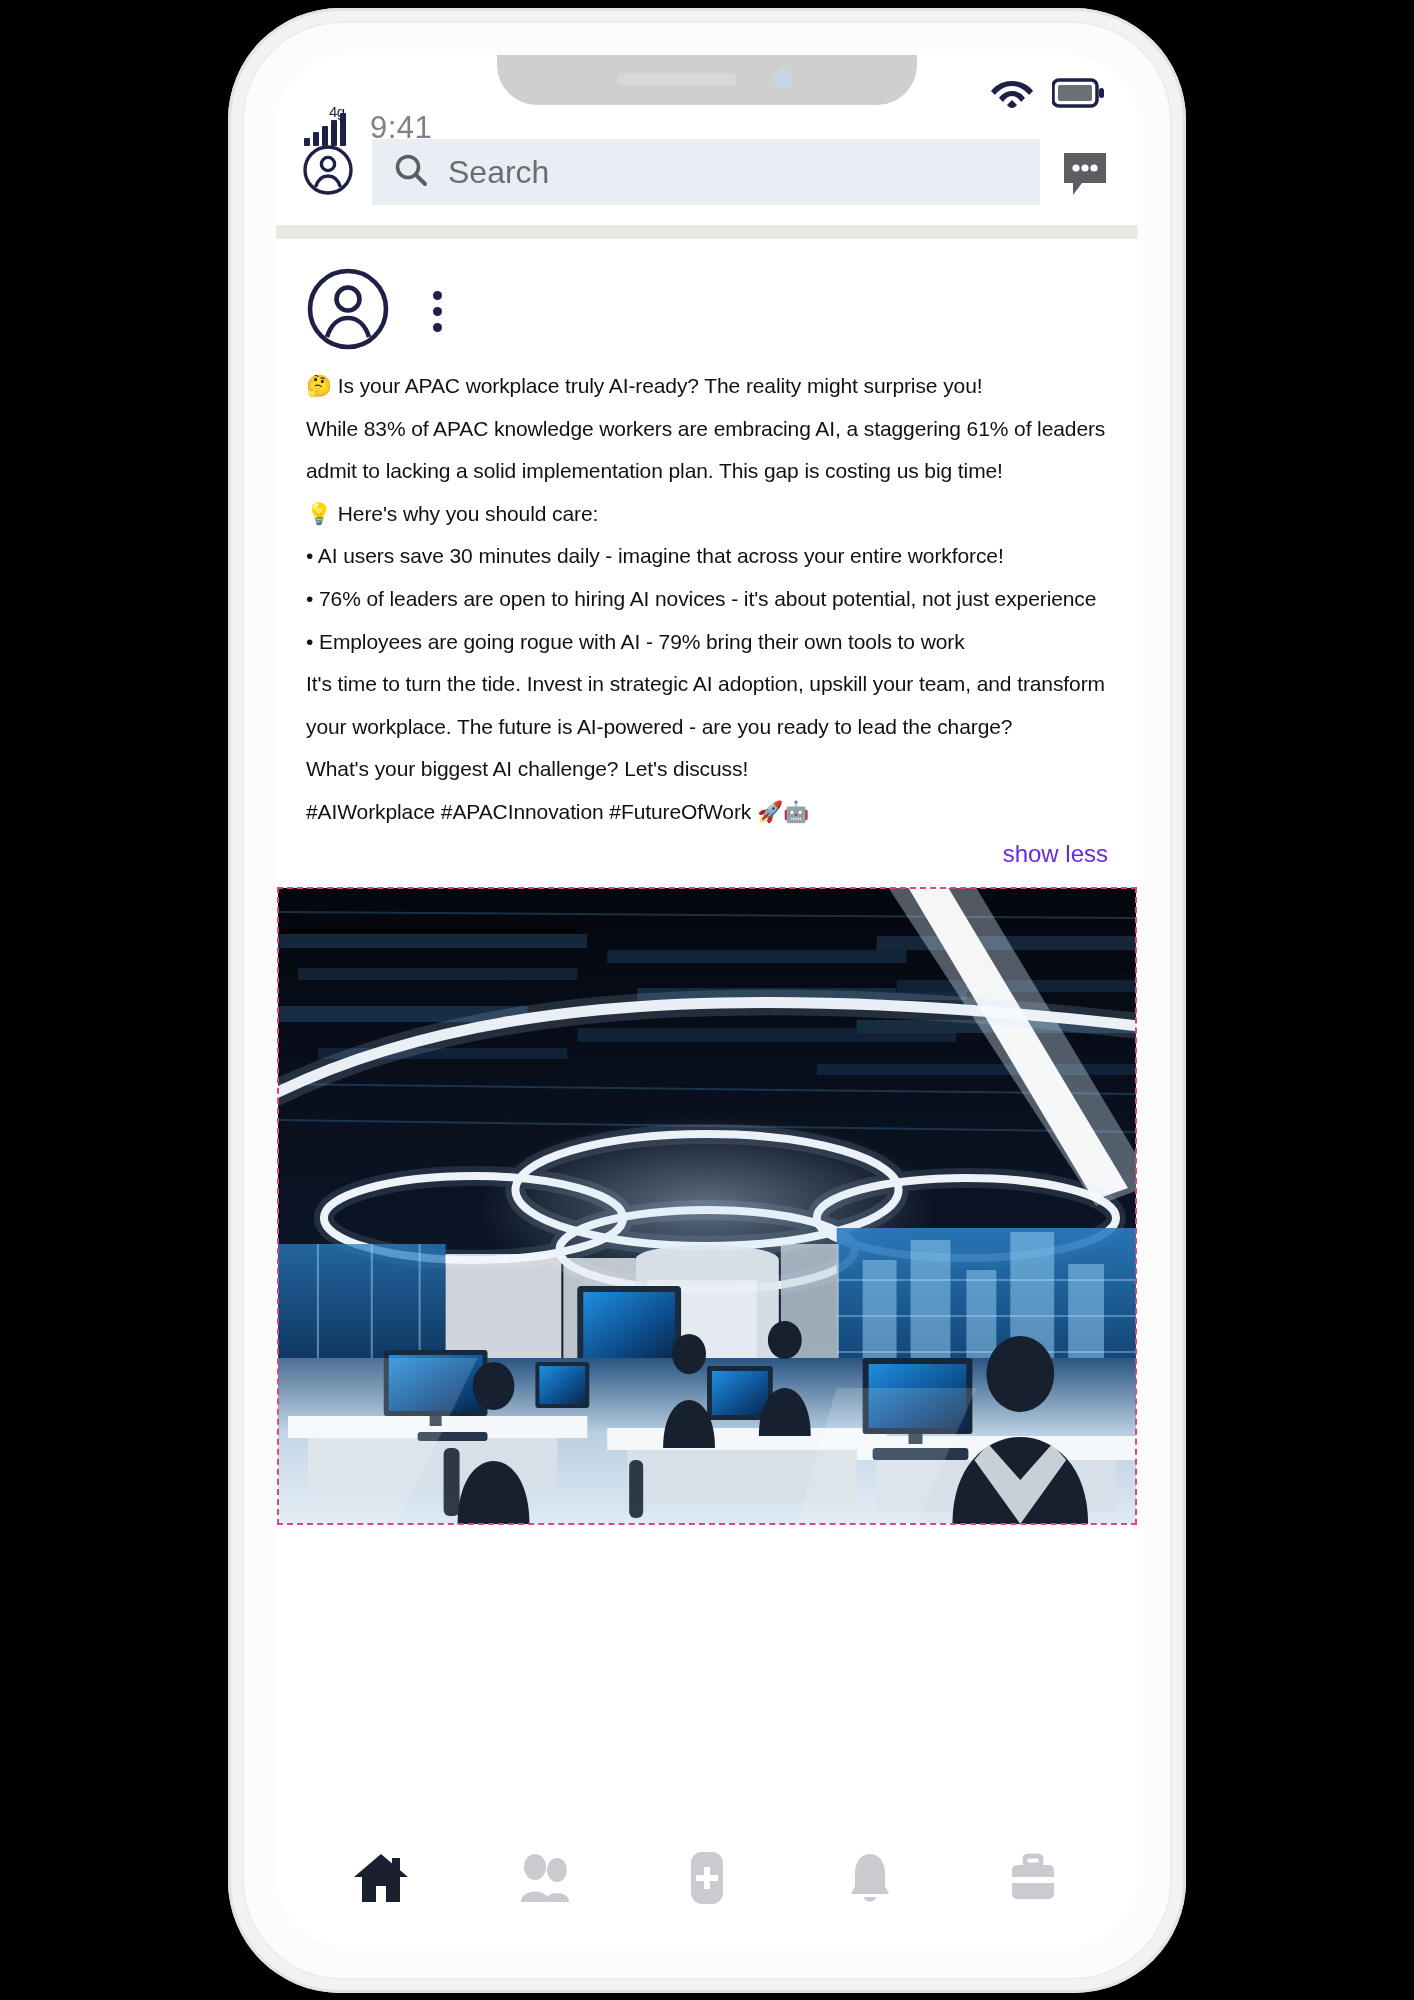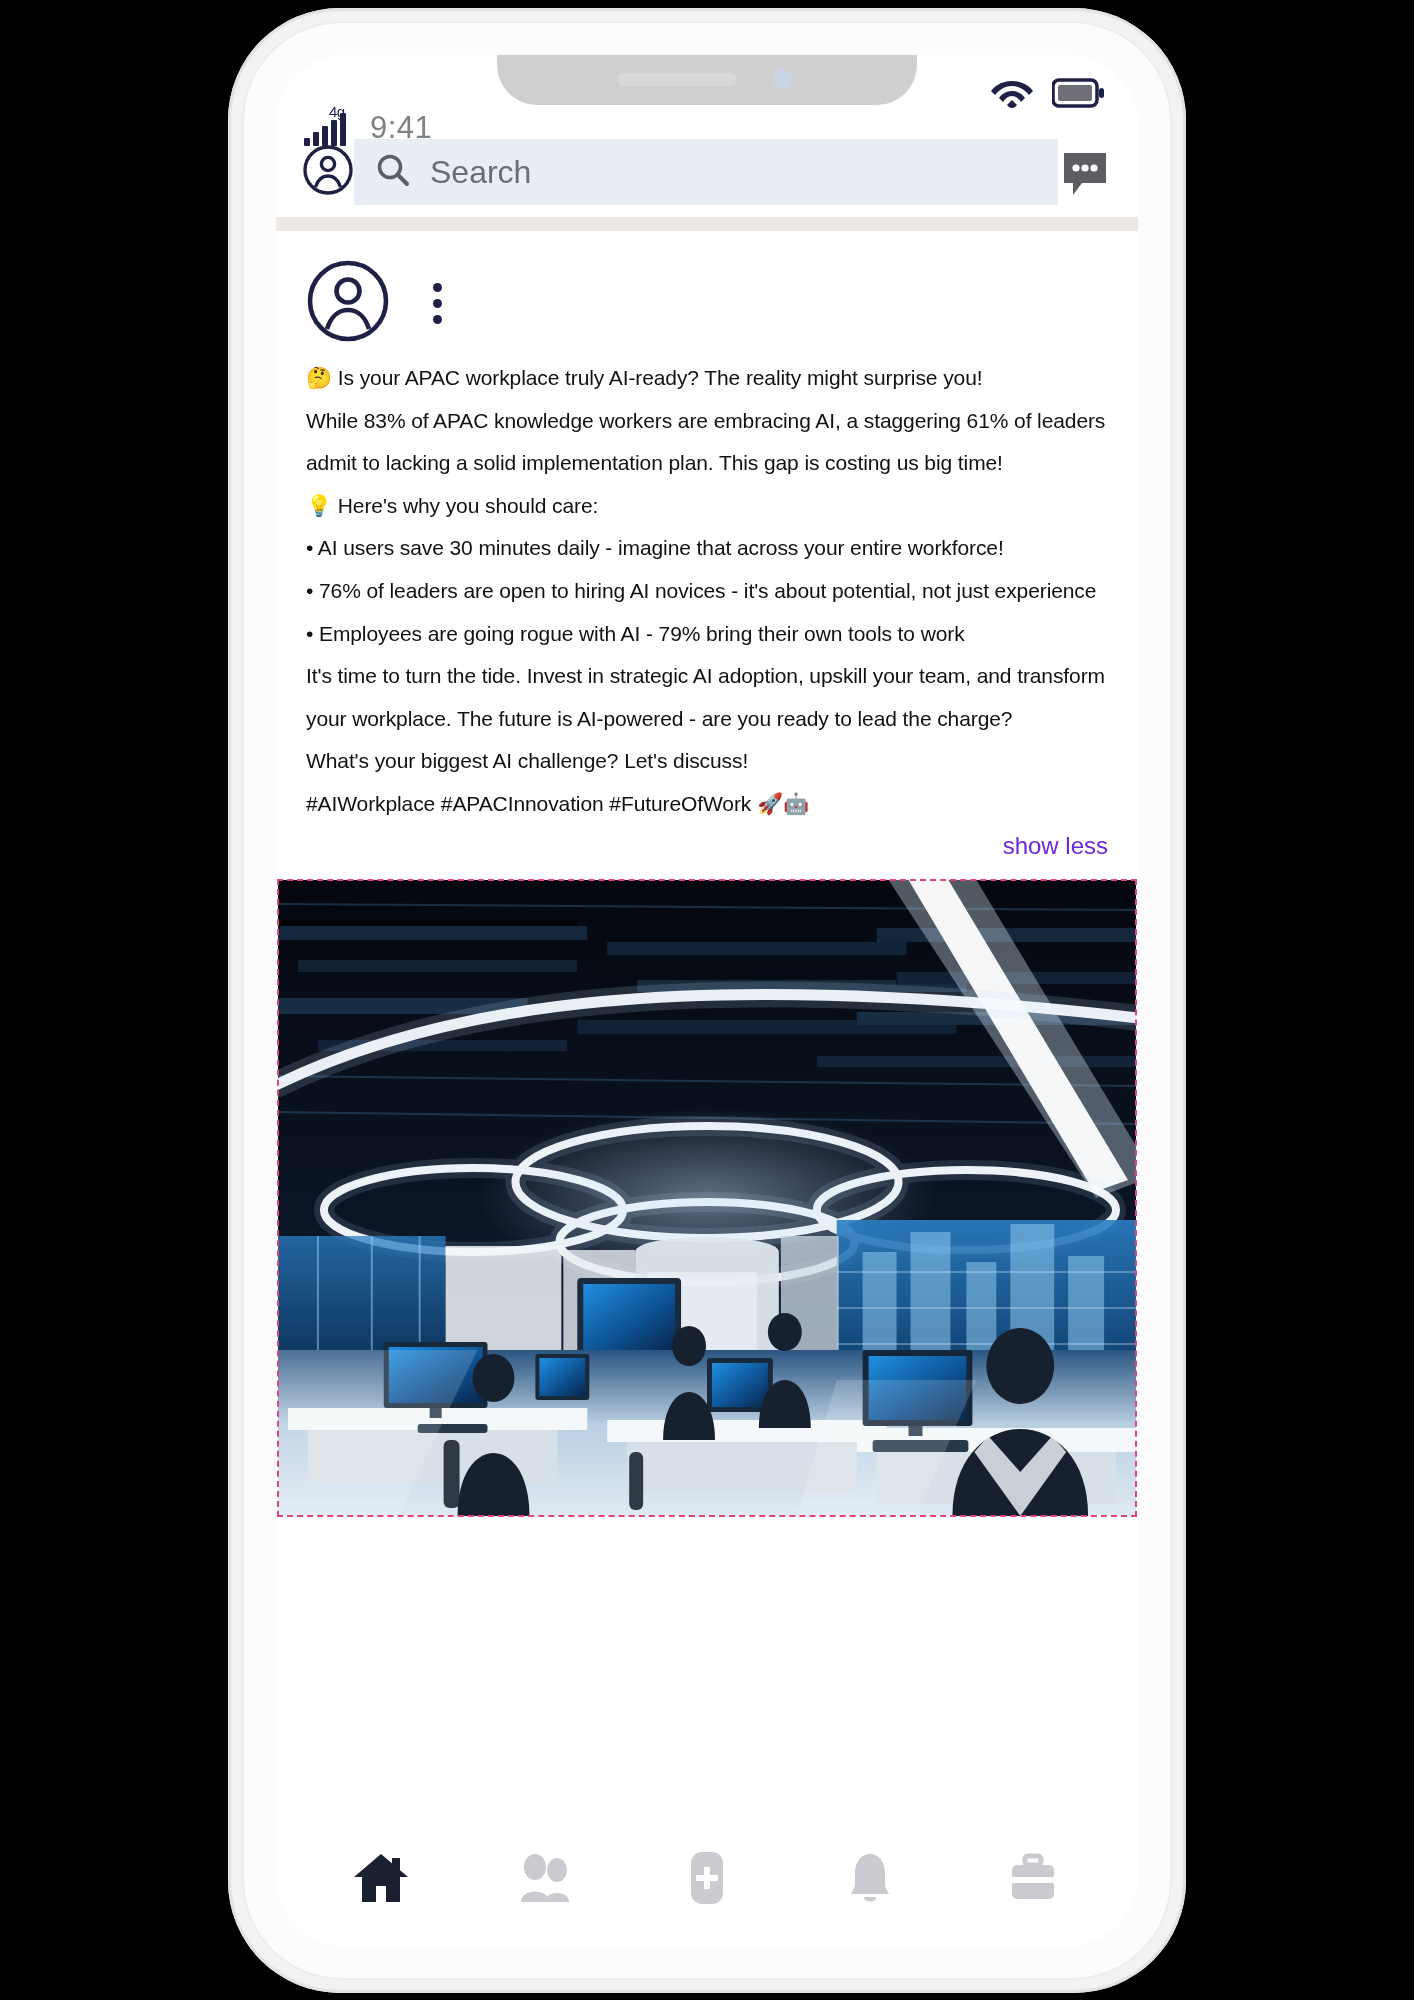--- a/index.html
+++ b/index.html
@@ -129,21 +129,22 @@
     display: flex;
     align-items: center;
     gap: 18px;
     z-index: 4;
   }
 
   
   #search-header {
     display: flex;
     align-items: center;
-    padding: 6px 26px 12px 26px;
+    gap: 18px;
+    padding: 6px 26px 20px 26px;
     background: #ffffff;
   }
   #search-field {
     flex: 1;
     height: 66px;
     background: #e9eef4;
     display: flex;
     align-items: center;
     gap: 20px;
     padding: 0 22px;

